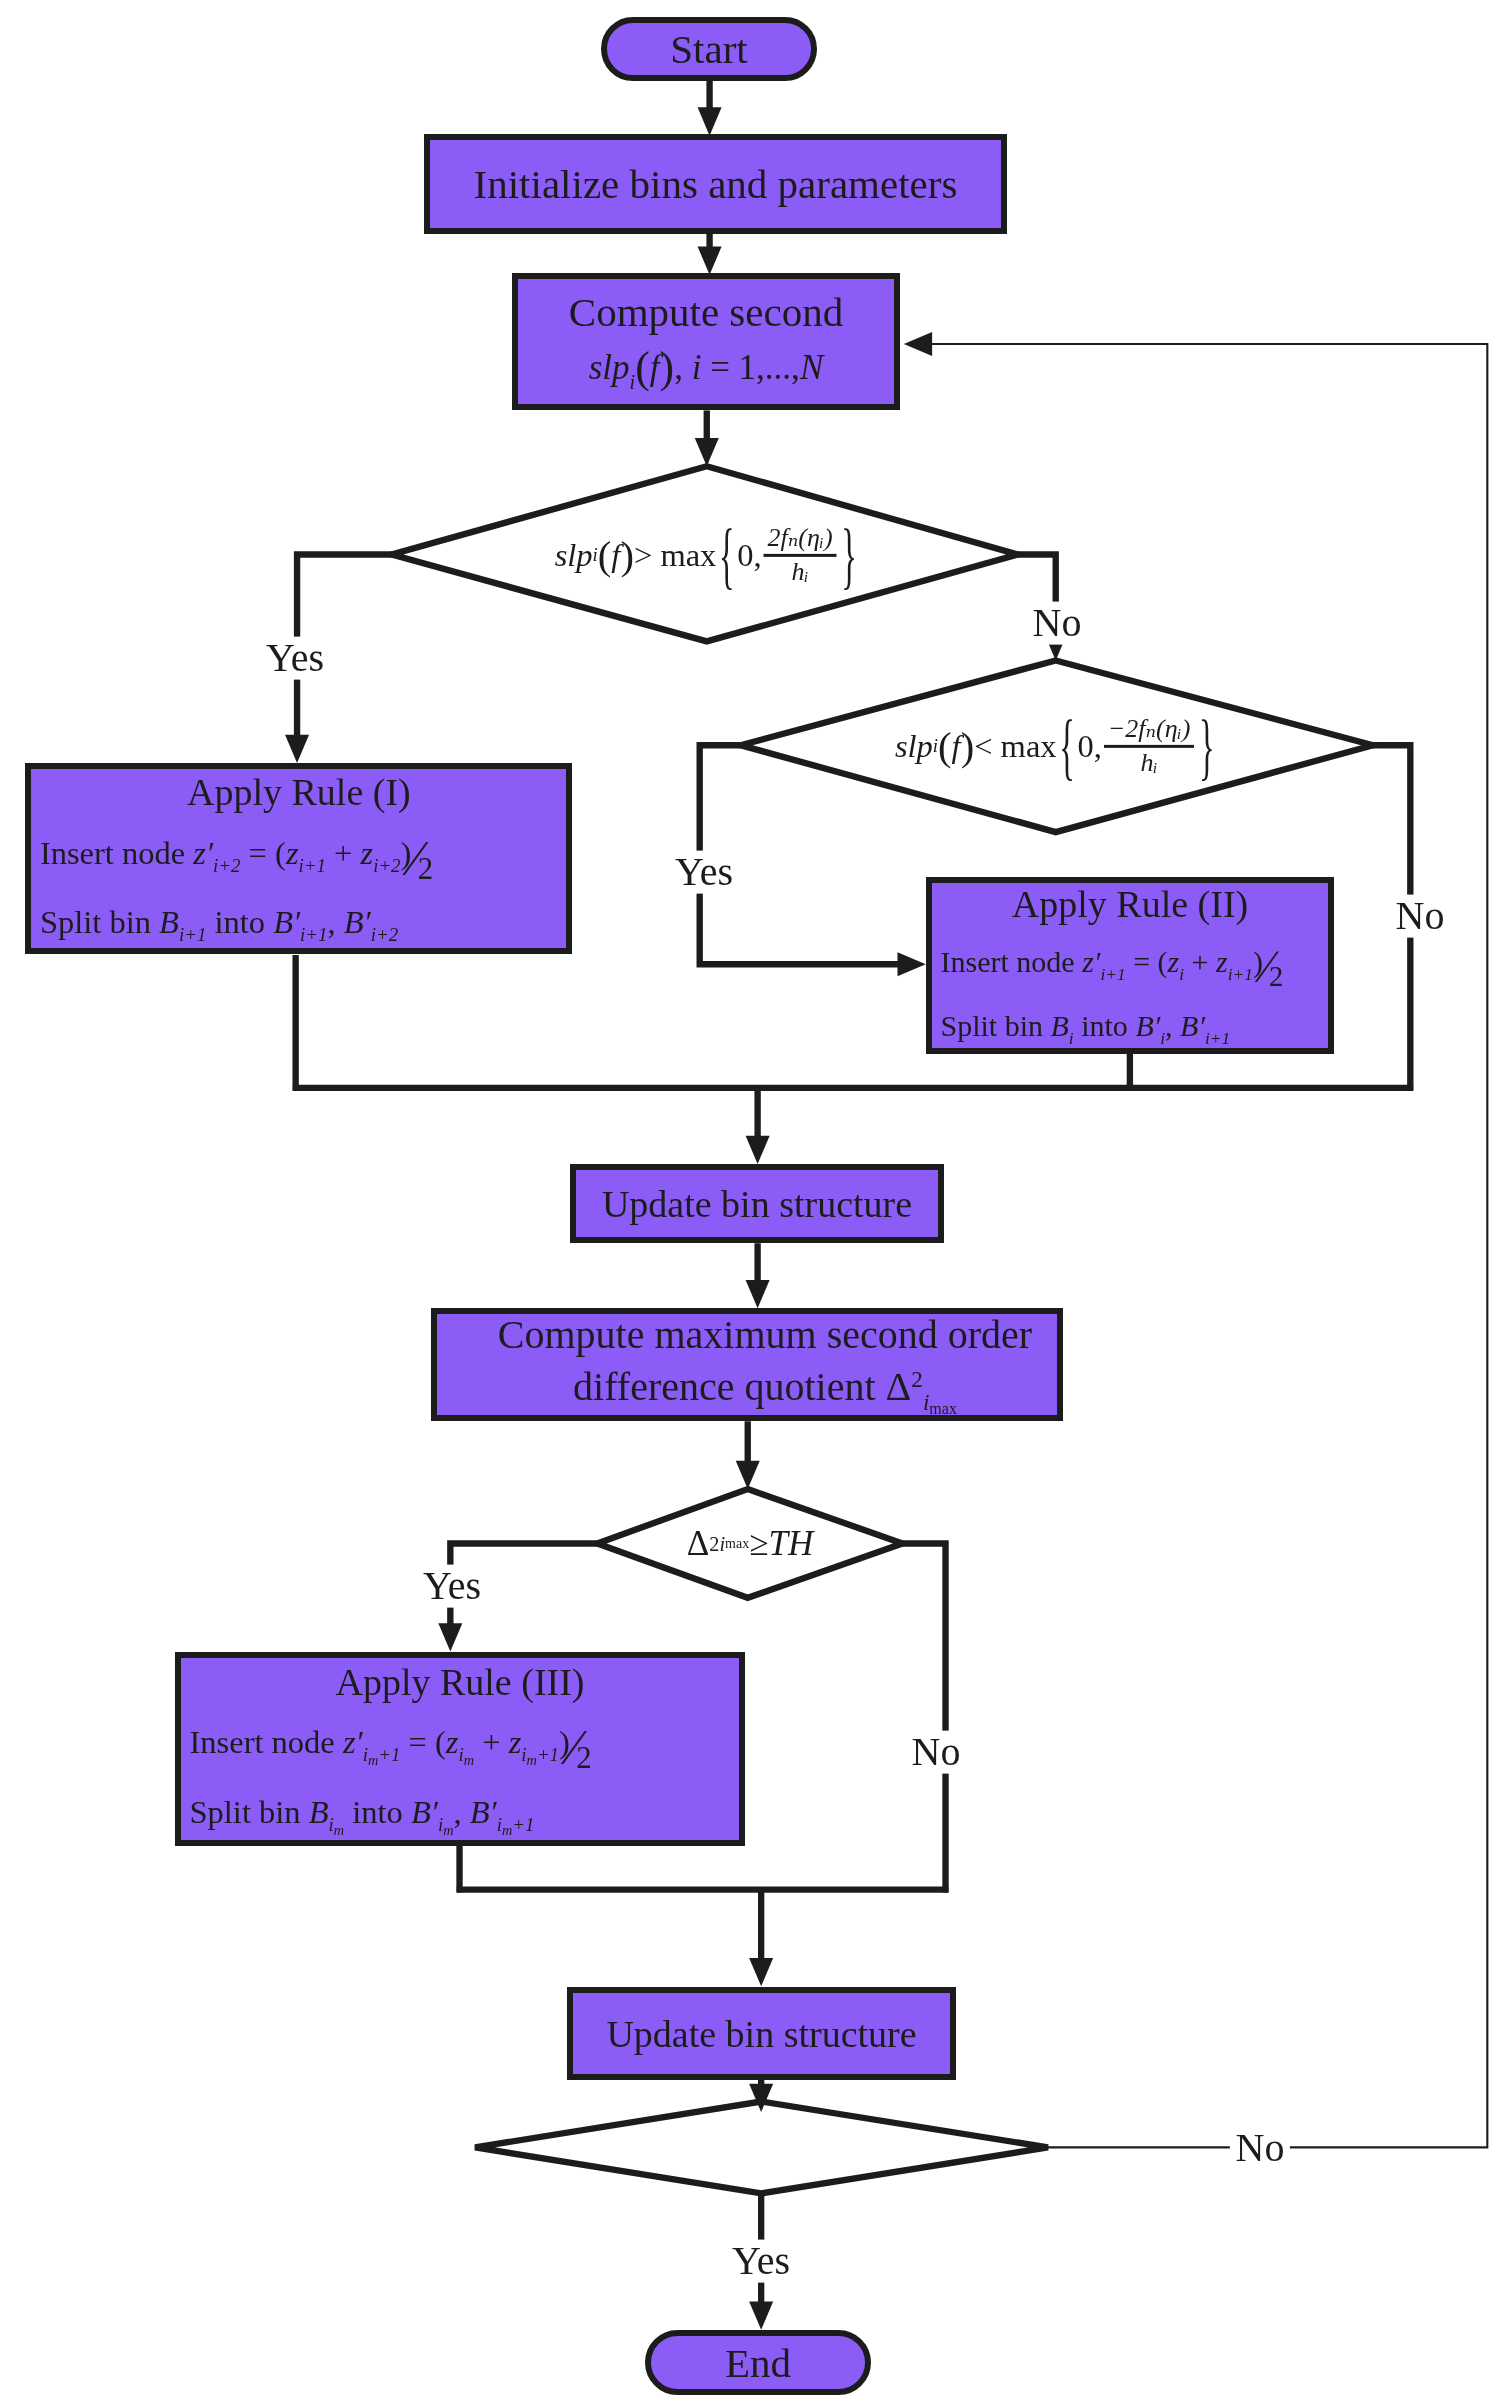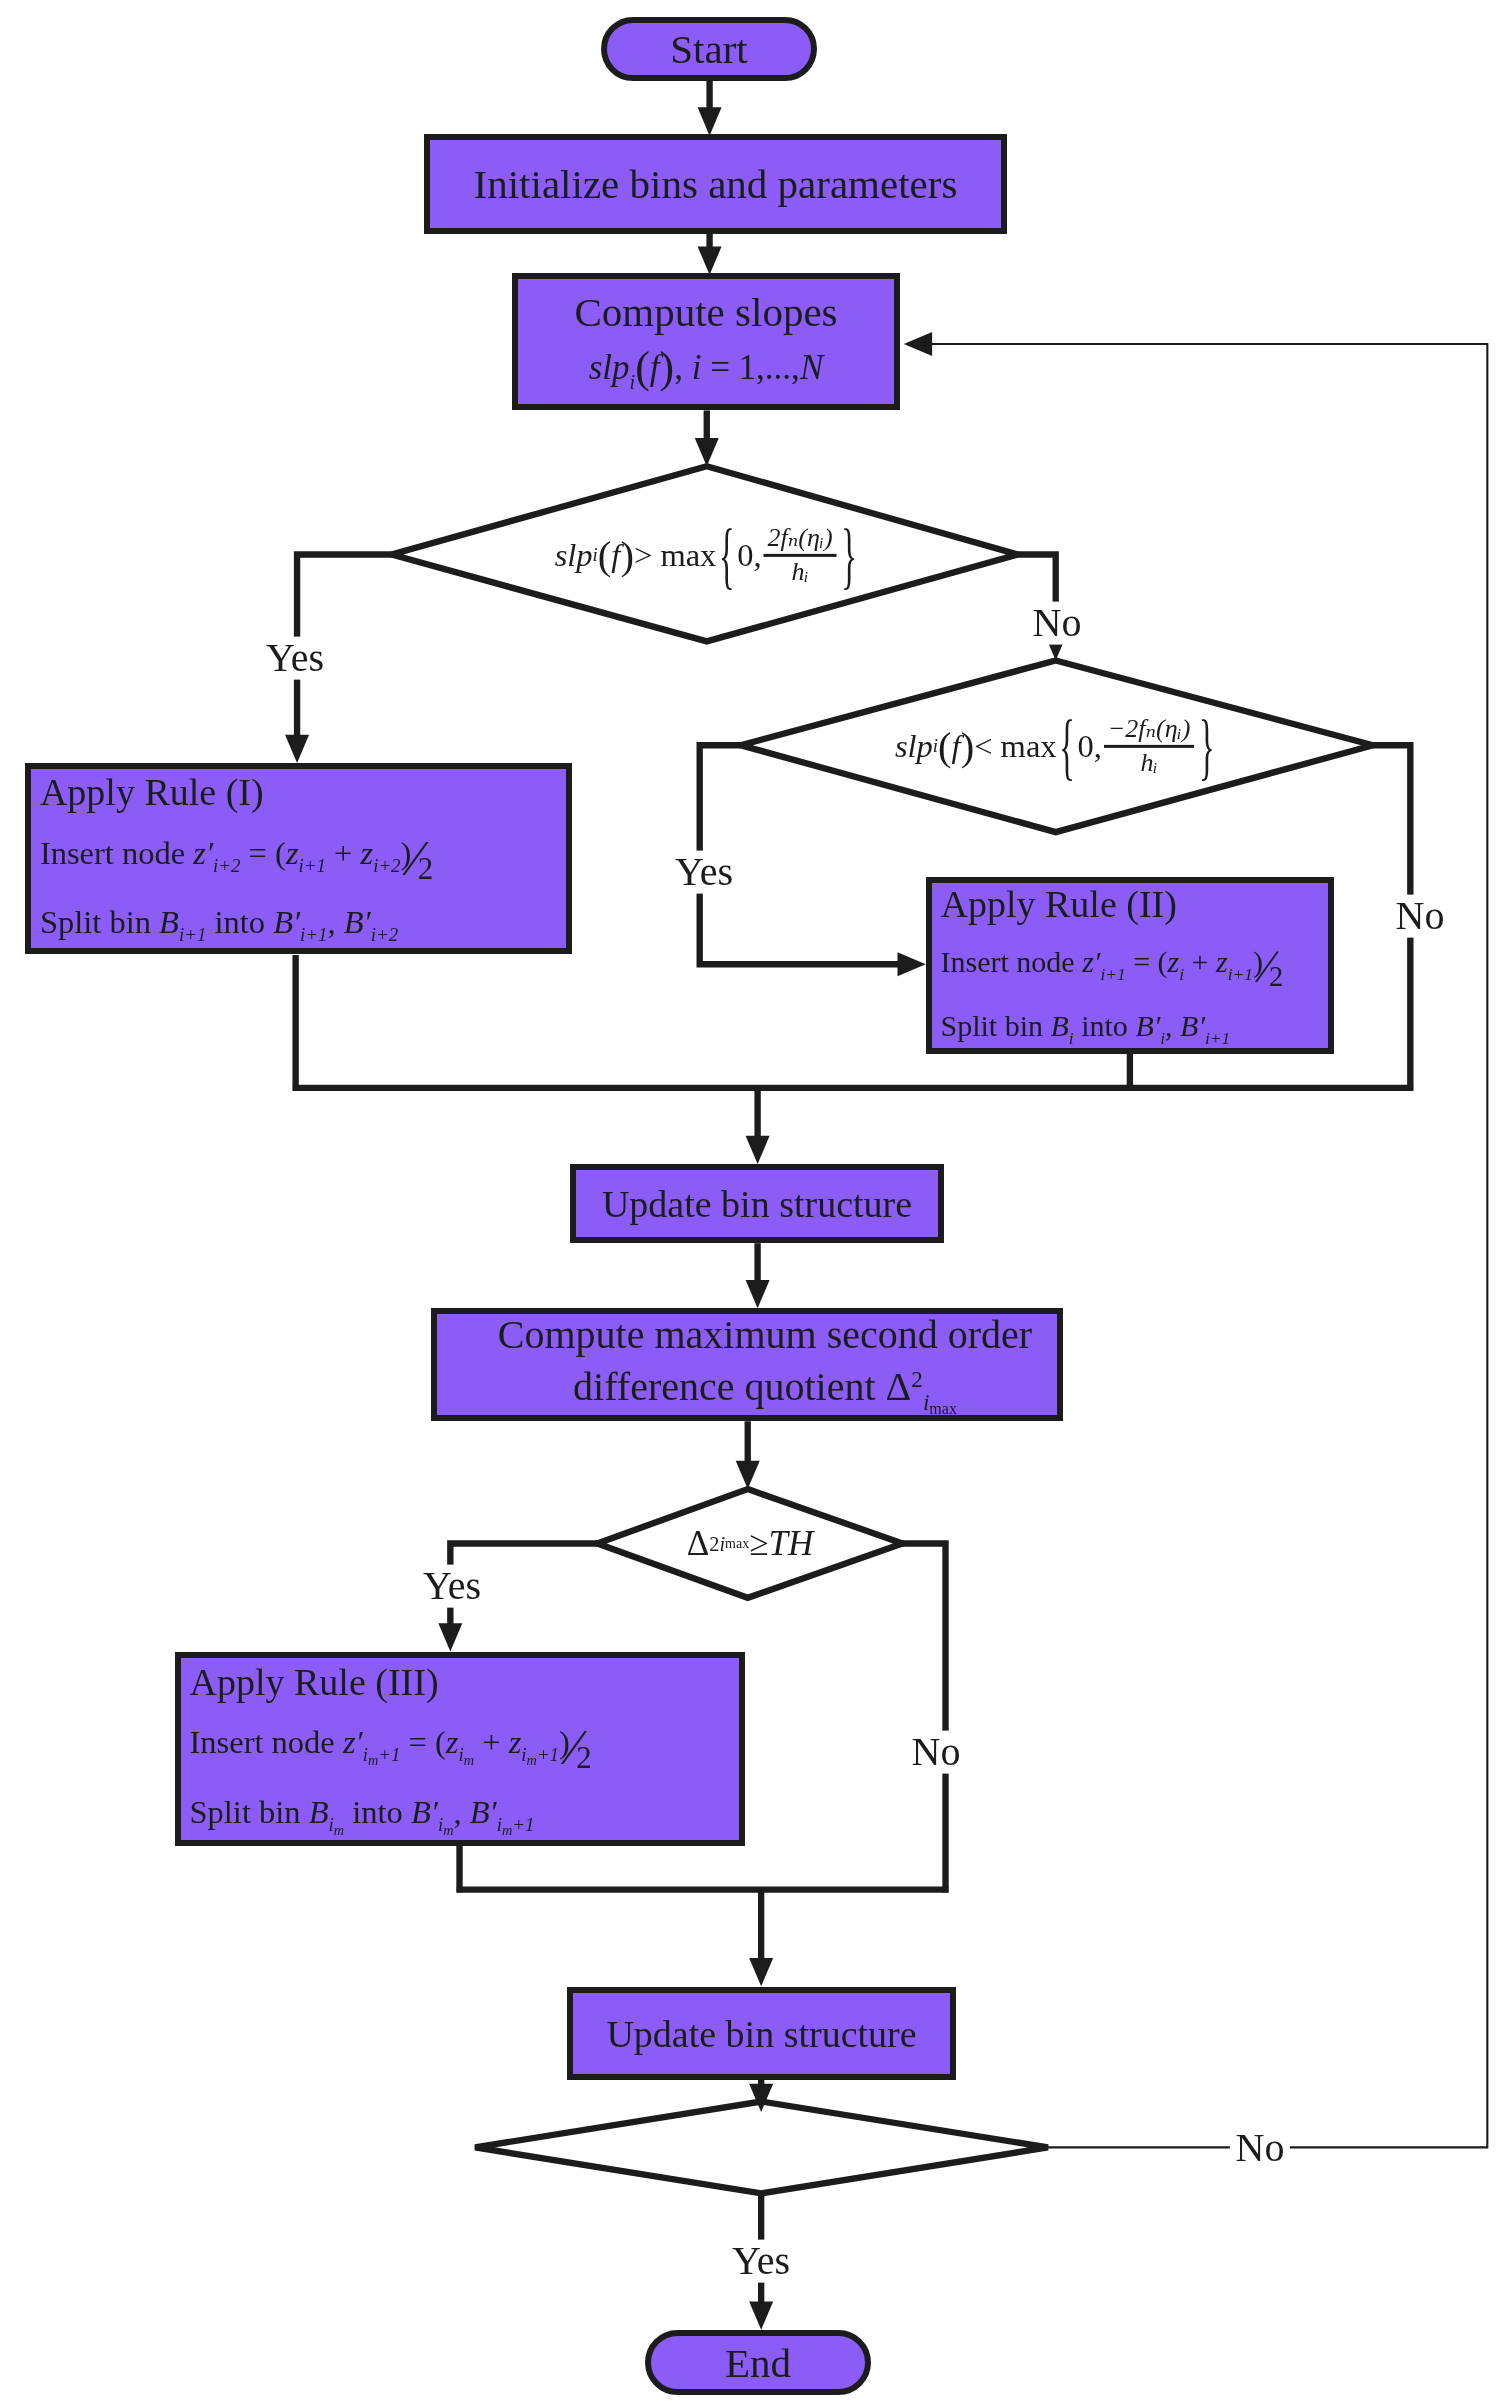--- a/index.html
+++ b/index.html
@@ -6,21 +6,21 @@
   .page{position:relative;width:1511px;height:2401px;background:#ffffff;
         font-family:"Liberation Serif","DejaVu Serif","DejaVu Sans",serif;color:#1c1c1c;overflow:hidden;}
   svg.connectors{position:absolute;left:0;top:0;}
   .node{position:absolute;box-sizing:border-box;border:6.4px solid #1c1c1c;background:#8b5cf6;
         display:flex;flex-direction:column;align-items:center;justify-content:center;text-align:center;}
   .stadium{border-radius:37px;font-size:41px;}
   .proc1{font-size:41px;}
   .slopes .t1{font-size:41px;line-height:1.25;}
   .slopes .t2{font-size:35px;line-height:1.3;}
   .rule{align-items:flex-start;text-align:left;padding:2.8px 8.5px;}
-  .rule .title{width:100%;text-align:left;font-size:38px;line-height:1.35;font-family:Liberation Serif, serif;}
+  .rule .title{width:100%;text-align:center;font-size:38px;line-height:1.35;font-family:Liberation Serif, serif;}
   .rule .frow{font-size:32.5px;line-height:1.55;}
   .update{font-size:38px;}
   .cmax .t1{font-size:40px;line-height:1.3;}
   .cmax .t2{font-size:40px;line-height:1.3;}
   .dtext{position:absolute;transform:translate(-50%,-50%);display:flex;align-items:center;
          justify-content:center;text-align:center;}
   .d12{font-size:32.5px;}
   .d3t{font-size:35px;}
   .d4t{font-size:41px;}
   .elabel{position:absolute;transform:translate(-50%,-50%);background:#fff;font-size:40px;
@@ -102,21 +102,21 @@
 
   <div class="node stadium" style="left:601px;top:17px;width:216px;height:64px;">
     <span>Start</span>
   </div>
 
   <div class="node proc1" style="left:424px;top:134px;width:583px;height:100px;">
     <span>Initialize bins and parameters</span>
   </div>
 
   <div class="node slopes" style="left:512px;top:273px;width:388px;height:137px;">
-    <div class="t1">Compute slopes</div>
+    <div class="t1">Compute second</div>
     <div class="t2"><span class="r-i">slp</span><span class="r-sub">i</span><span class="r-big">(</span><span class="r-i">f</span><span class="r-big">)</span><span class="r-t">, </span><span class="r-i">i</span><span class="r-t"> = 1,...,</span><span class="r-i">N</span></div>
   </div>
 
   <div class="dtext d12" style="left:707px;top:555px;width:593px;">
       <span class="r-i">slp</span>
       <span class="r-sub">i</span>
       <span class="r-big">(</span>
       <span class="r-i">f</span>
       <span class="r-big">)</span>
       <span class="r-t"> &gt; max</span>

